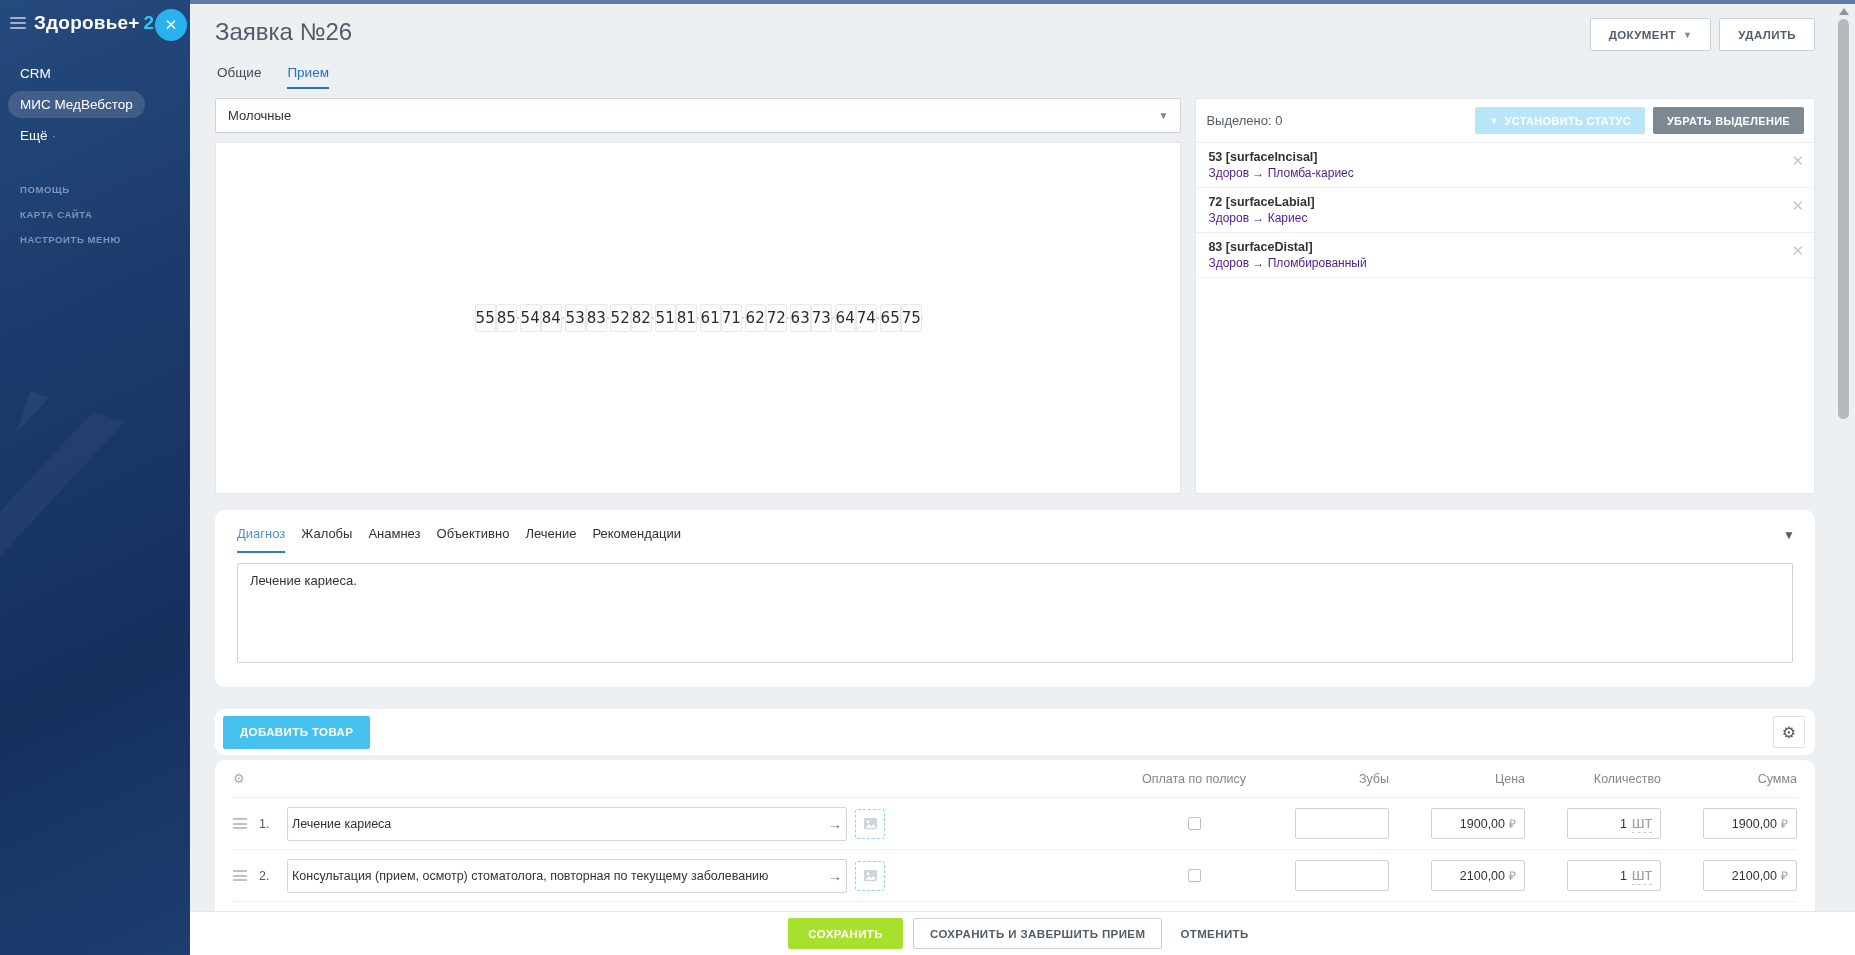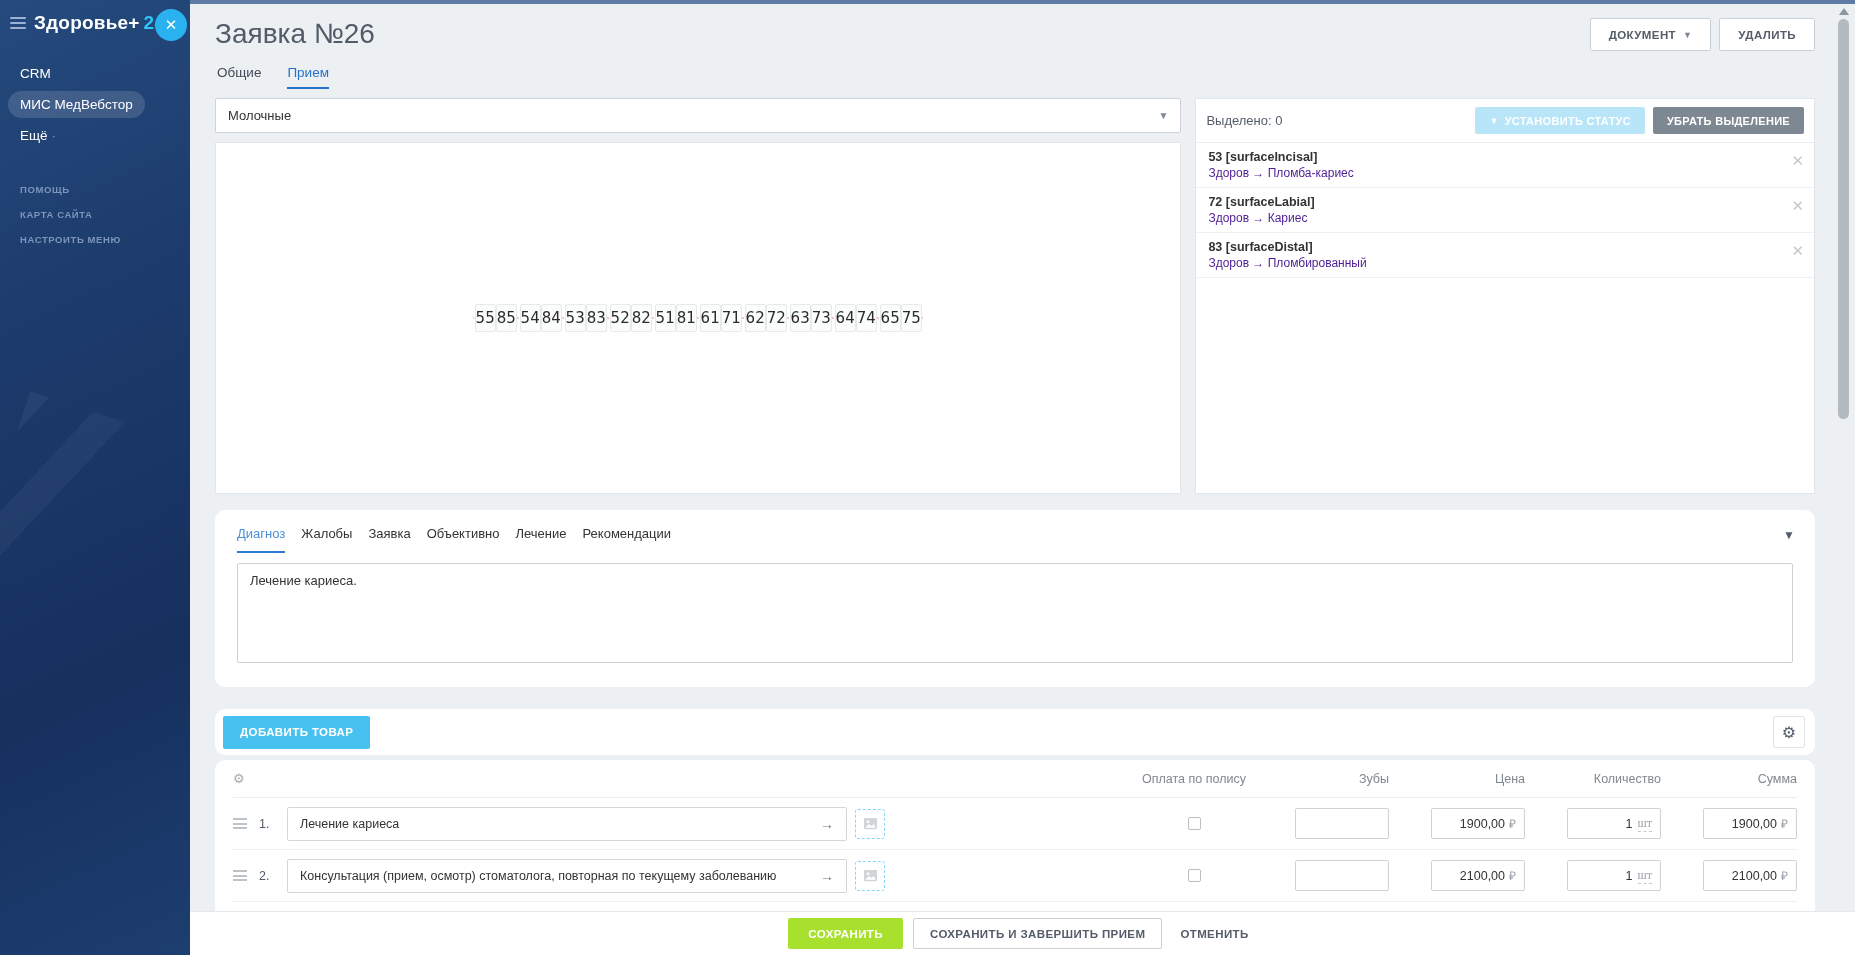--- a/index.html
+++ b/index.html
@@ -27,21 +27,21 @@
 
   
   .content { position:absolute; left:190px; top:0; width:1665px; height:955px; }
   .top-strip { height:4px; background:#5e7ba6; }
   .page-scrollbar { position:absolute; right:4px; top:8px; width:15px; height:440px; z-index:25; }
   .sb-arrow { width:0; height:0; margin:0 auto 4px; border-left:5px solid transparent; border-right:5px solid transparent; border-bottom:7px solid #8d979f; cursor:pointer; }
   .sb-thumb { width:11px; margin:0 auto; height:400px; background:#b3bac0; border-radius:6px; cursor:pointer; }
 
   .page-inner { padding:14px 40px 0 25px; }
   .header-row { display:flex; align-items:flex-start; }
-  .page-title { font-size:28px; color:#525c69; font-weight:400; }
+  .page-title { font-size:24px; color:#525c69; font-weight:400; }
   .header-actions { margin-left:auto; display:flex; gap:8px; }
   .btn-outline { height:33px; background:#fff; border:1px solid #c9d1d8; border-radius:2px; color:#535c69;
     font-size:11.5px; font-weight:bold; letter-spacing:.4px; padding:0 18px; display:flex; align-items:center; gap:7px; cursor:pointer; }
   .chev { font-size:9px; color:#7d8893; }
 
   .main-tabs { display:flex; gap:26px; margin:14px 0 0 2px; }
   .main-tab { font-size:13.5px; color:#424956; padding-bottom:9px; cursor:pointer; position:relative; }
   .main-tab.active { color:#2272c8; }
   .main-tab.active::after { content:""; position:absolute; left:0; right:0; bottom:0; height:2px; background:#2272c8; }
 
@@ -101,34 +101,34 @@
   .prow { display:flex; align-items:center; }
   .prow.head { height:38px; border-bottom:1px solid #e9edf0; color:#81888f; font-size:12.5px; }
   .prow.item { height:52px; border-bottom:1px solid #eef1f3; }
   .c-gear { width:26px; color:#a7adb3; font-size:13px; cursor:pointer; }
   .c-drag { width:26px; display:flex; flex-direction:column; gap:2.5px; cursor:grab; }
   .c-drag span { width:14px; height:2px; background:#bcc3c8; }
   .c-idx { width:28px; font-size:12.5px; color:#535c69; }
   .c-name { width:560px; }
   .c-name-head { width:588px; }
   .name-input { width:100%; height:34px; border:1px solid #d0d6da; border-radius:2px; display:flex; align-items:center;
-    padding:0 12px; font-size:12.5px; color:#333; background:#fff; cursor:text; }
+    padding:0 4px; font-size:12.5px; color:#333; background:#fff; cursor:text; }
   .name-input .goto { margin-left:auto; color:#6b7683; font-size:14px; cursor:pointer; }
   .img-btn { width:30px; height:30px; margin-left:8px; border:1px dashed #86d7f5; border-radius:3px;
     display:flex; align-items:center; justify-content:center; cursor:pointer; }
   .c-fill { flex:1; }
   .c-ins { width:118px; display:flex; justify-content:center; }
   .c-ins-head { width:118px; text-align:center; }
   .checkbox { width:13px; height:13px; border:1px solid #b8c0c6; border-radius:2px; background:#fff; cursor:pointer; }
   .c-col { width:94px; margin-left:42px; }
   .c-col-head { width:94px; margin-left:42px; text-align:right; }
   .mini-input { width:94px; height:31px; border:1px solid #ccd2d6; border-radius:2px; background:#fff;
     display:flex; align-items:center; justify-content:flex-end; padding:0 8px; font-size:12.5px; color:#333; cursor:text; }
   .cur { color:#9aa2a9; margin-left:4px; font-size:12px; }
-  .unit { color:#9aa2a9; margin-left:5px; font-size:12px; border-bottom:1px dashed #c4cad0; cursor:pointer;font-family:Liberation Serif, serif; }
+  .unit { color:#9aa2a9; margin-left:5px; font-size:16px; border-bottom:1px dashed #c4cad0; cursor:pointer; }
   .total-row { display:flex; align-items:center; justify-content:flex-end; height:40px; font-size:13px; color:#535c69; }
   .total-value { width:136px; text-align:right; font-size:13px; color:#535c69; }
 
   
   .footer-bar { position:fixed; left:190px; right:0; bottom:0; height:44px; background:#fff; border-top:1px solid #e6e9ec;
     display:flex; align-items:center; justify-content:center; gap:10px; z-index:40; }
   .btn-save { background:#a8e02e; border:none; border-radius:2px; height:31px; padding:0 20px; color:#fff;
     font-size:11.5px; font-weight:bold; letter-spacing:.4px; cursor:pointer; }
   .btn-save2 { background:#fff; border:1px solid #c9d1d8; border-radius:2px; height:31px; padding:0 16px;
     color:#535c69; font-size:11.5px; font-weight:bold; letter-spacing:.4px; cursor:pointer; }
@@ -586,21 +586,21 @@
               </div>
             </div>
         </div>
       </div>
     </div>
 
     <div class="notes-card">
       <div class="notes-tabs">
           <div class="note-tab active">Диагноз</div>
           <div class="note-tab">Жалобы</div>
-          <div class="note-tab">Заявка</div>
+          <div class="note-tab">Анамнез</div>
           <div class="note-tab">Объективно</div>
           <div class="note-tab">Лечение</div>
           <div class="note-tab">Рекомендации</div>
         </div>
       <div class="notes-collapse">▼</div>
       <textarea class="notes-area" style="">Лечение кариеса.</textarea>
     </div>
 
     <div class="add-strip">
       <button class="btn-add">ДОБАВИТЬ ТОВАР</button>

